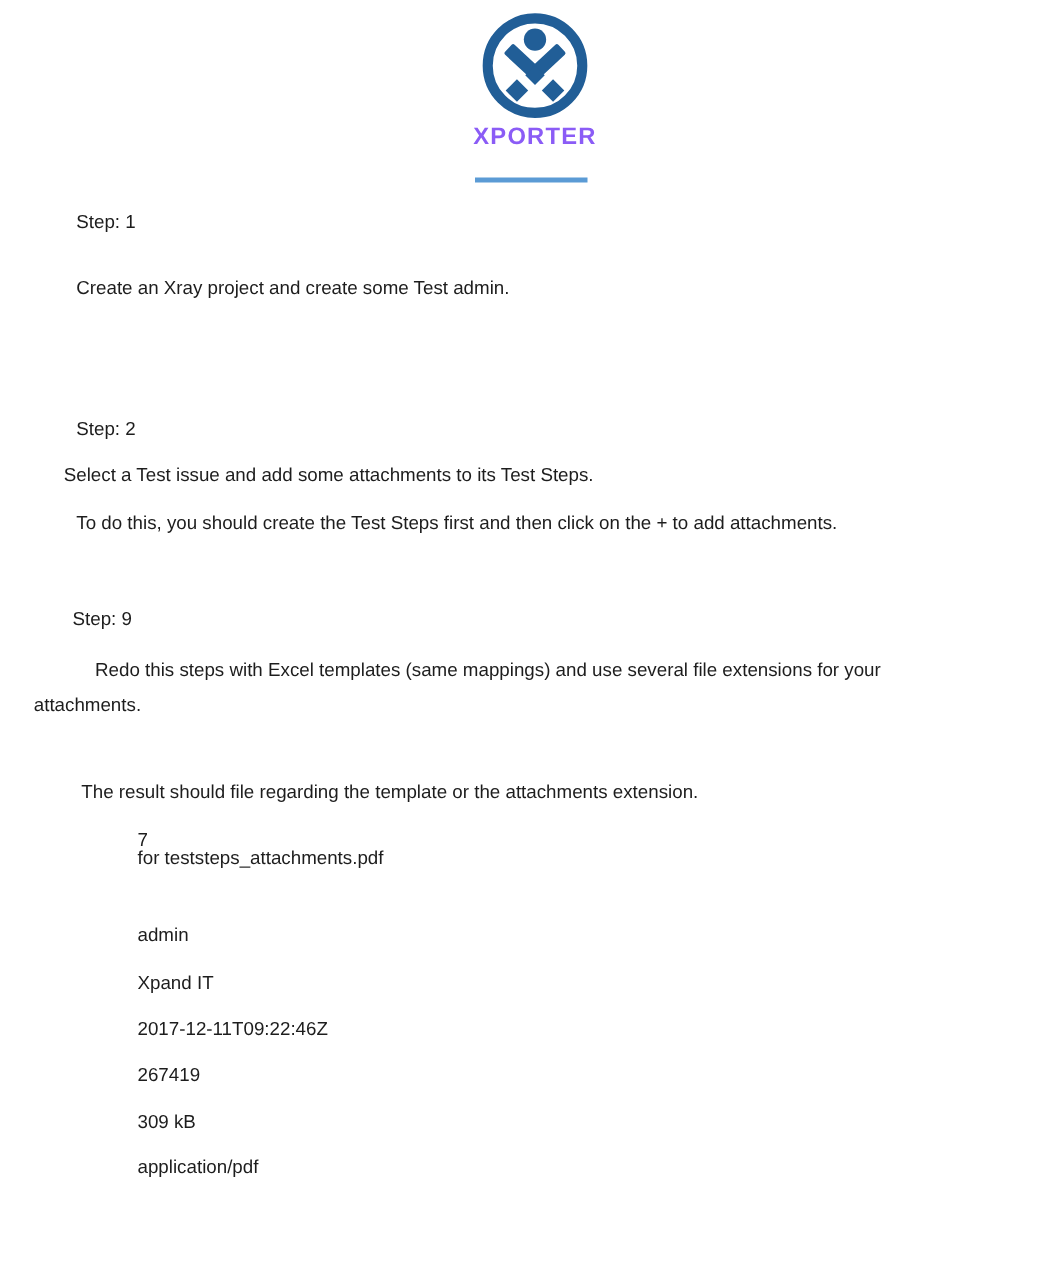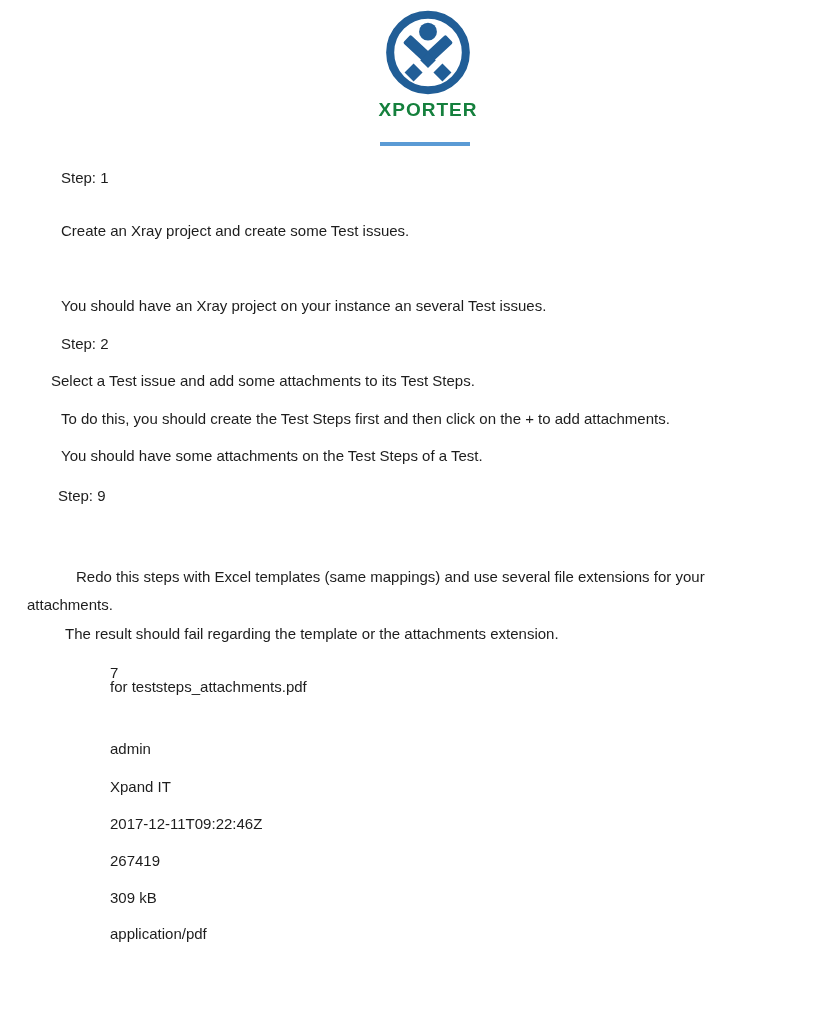--- a/index.html
+++ b/index.html
@@ -29,21 +29,20 @@
   }
   .line{
     position:absolute;
     font-size:15px;line-height:20px;
     white-space:nowrap;
   }
   .para{
     position:absolute;
     font-size:15px;line-height:28px;
     width:760px;
-    margin-top:40px;
   }
   .para .first-line{display:block;padding-left:49px;white-space:nowrap;}
   .para .wrap-line{display:block;}
   .detail{
     position:absolute;left:110px;
     font-size:15px;line-height:20px;
     white-space:nowrap;
   }
 </style>
 </head>
@@ -60,39 +59,37 @@
       <rect x="-16.5" y="-6.5" width="33" height="13" rx="2" transform="translate(37 45) rotate(43)"></rect>
       <rect x="-16.5" y="-6.5" width="33" height="13" rx="2" transform="translate(63 45) rotate(-43)"></rect>
 
       <rect x="-6.5" y="-6.5" width="13" height="13" transform="translate(50 59) rotate(45)"></rect>
 
       <rect x="-7.5" y="-7.5" width="15" height="15" transform="translate(33 73.5) rotate(45)"></rect>
       <rect x="-7.5" y="-7.5" width="15" height="15" transform="translate(67 73.5) rotate(45)"></rect>
     </g>
   </svg>
 
-  <div class="brand" style="color: #15803d;">XPORTER</div>
+  <div class="brand" style="color: #8b5cf6;">XPORTER</div>
 
   <div class="brand-underline" style="background: rgb(91, 155, 213);"></div>
 
   <div class="line" style="left:61px;top:168px">Step: 1</div>
-  <div class="line" style="left:61px;top:221px">Create an Xray project and create some Test issues.</div>
-  <div class="line" style="left:61px;top:296px">You should have an Xray project on your instance an several Test issues.</div>
+  <div class="line" style="left:61px;top:221px">Create an Xray project and create some Test admin.</div>
 
   <div class="line" style="left:61px;top:334px">Step: 2</div>
   <div class="line" style="left:51px;top:371px">Select a Test issue and add some attachments to its Test Steps.</div>
   <div class="line" style="left:61px;top:409px">To do this, you should create the Test Steps first and then click on the + to add attachments.</div>
-  <div class="line" style="left:61px;top:446px">You should have some attachments on the Test Steps of a Test.</div>
 
   <div class="line" style="left:58px;top:486px">Step: 9</div>
   <div class="para" style="left:27px;top:523px">
     <span class="first-line">Redo this steps with Excel templates (same mappings) and use several file extensions for your</span>
     <span class="wrap-line">attachments.</span>
   </div>
-  <div class="line" style="left:65px;top:624px">The result should fail regarding the template or the attachments extension.</div>
+  <div class="line" style="left:65px;top:624px">The result should file regarding the template or the attachments extension.</div>
 
   <div class="detail" style="top:663px">7</div>
   <div class="detail" style="top:677px">for teststeps_attachments.pdf</div>
   <div class="detail" style="top:739px">admin</div>
   <div class="detail" style="top:777px">Xpand IT</div>
   <div class="detail" style="top:814px">2017-12-11T09:22:46Z</div>
   <div class="detail" style="top:851px">267419</div>
   <div class="detail" style="top:888px">309 kB</div>
   <div class="detail" style="top:924px">application/pdf</div>
 

